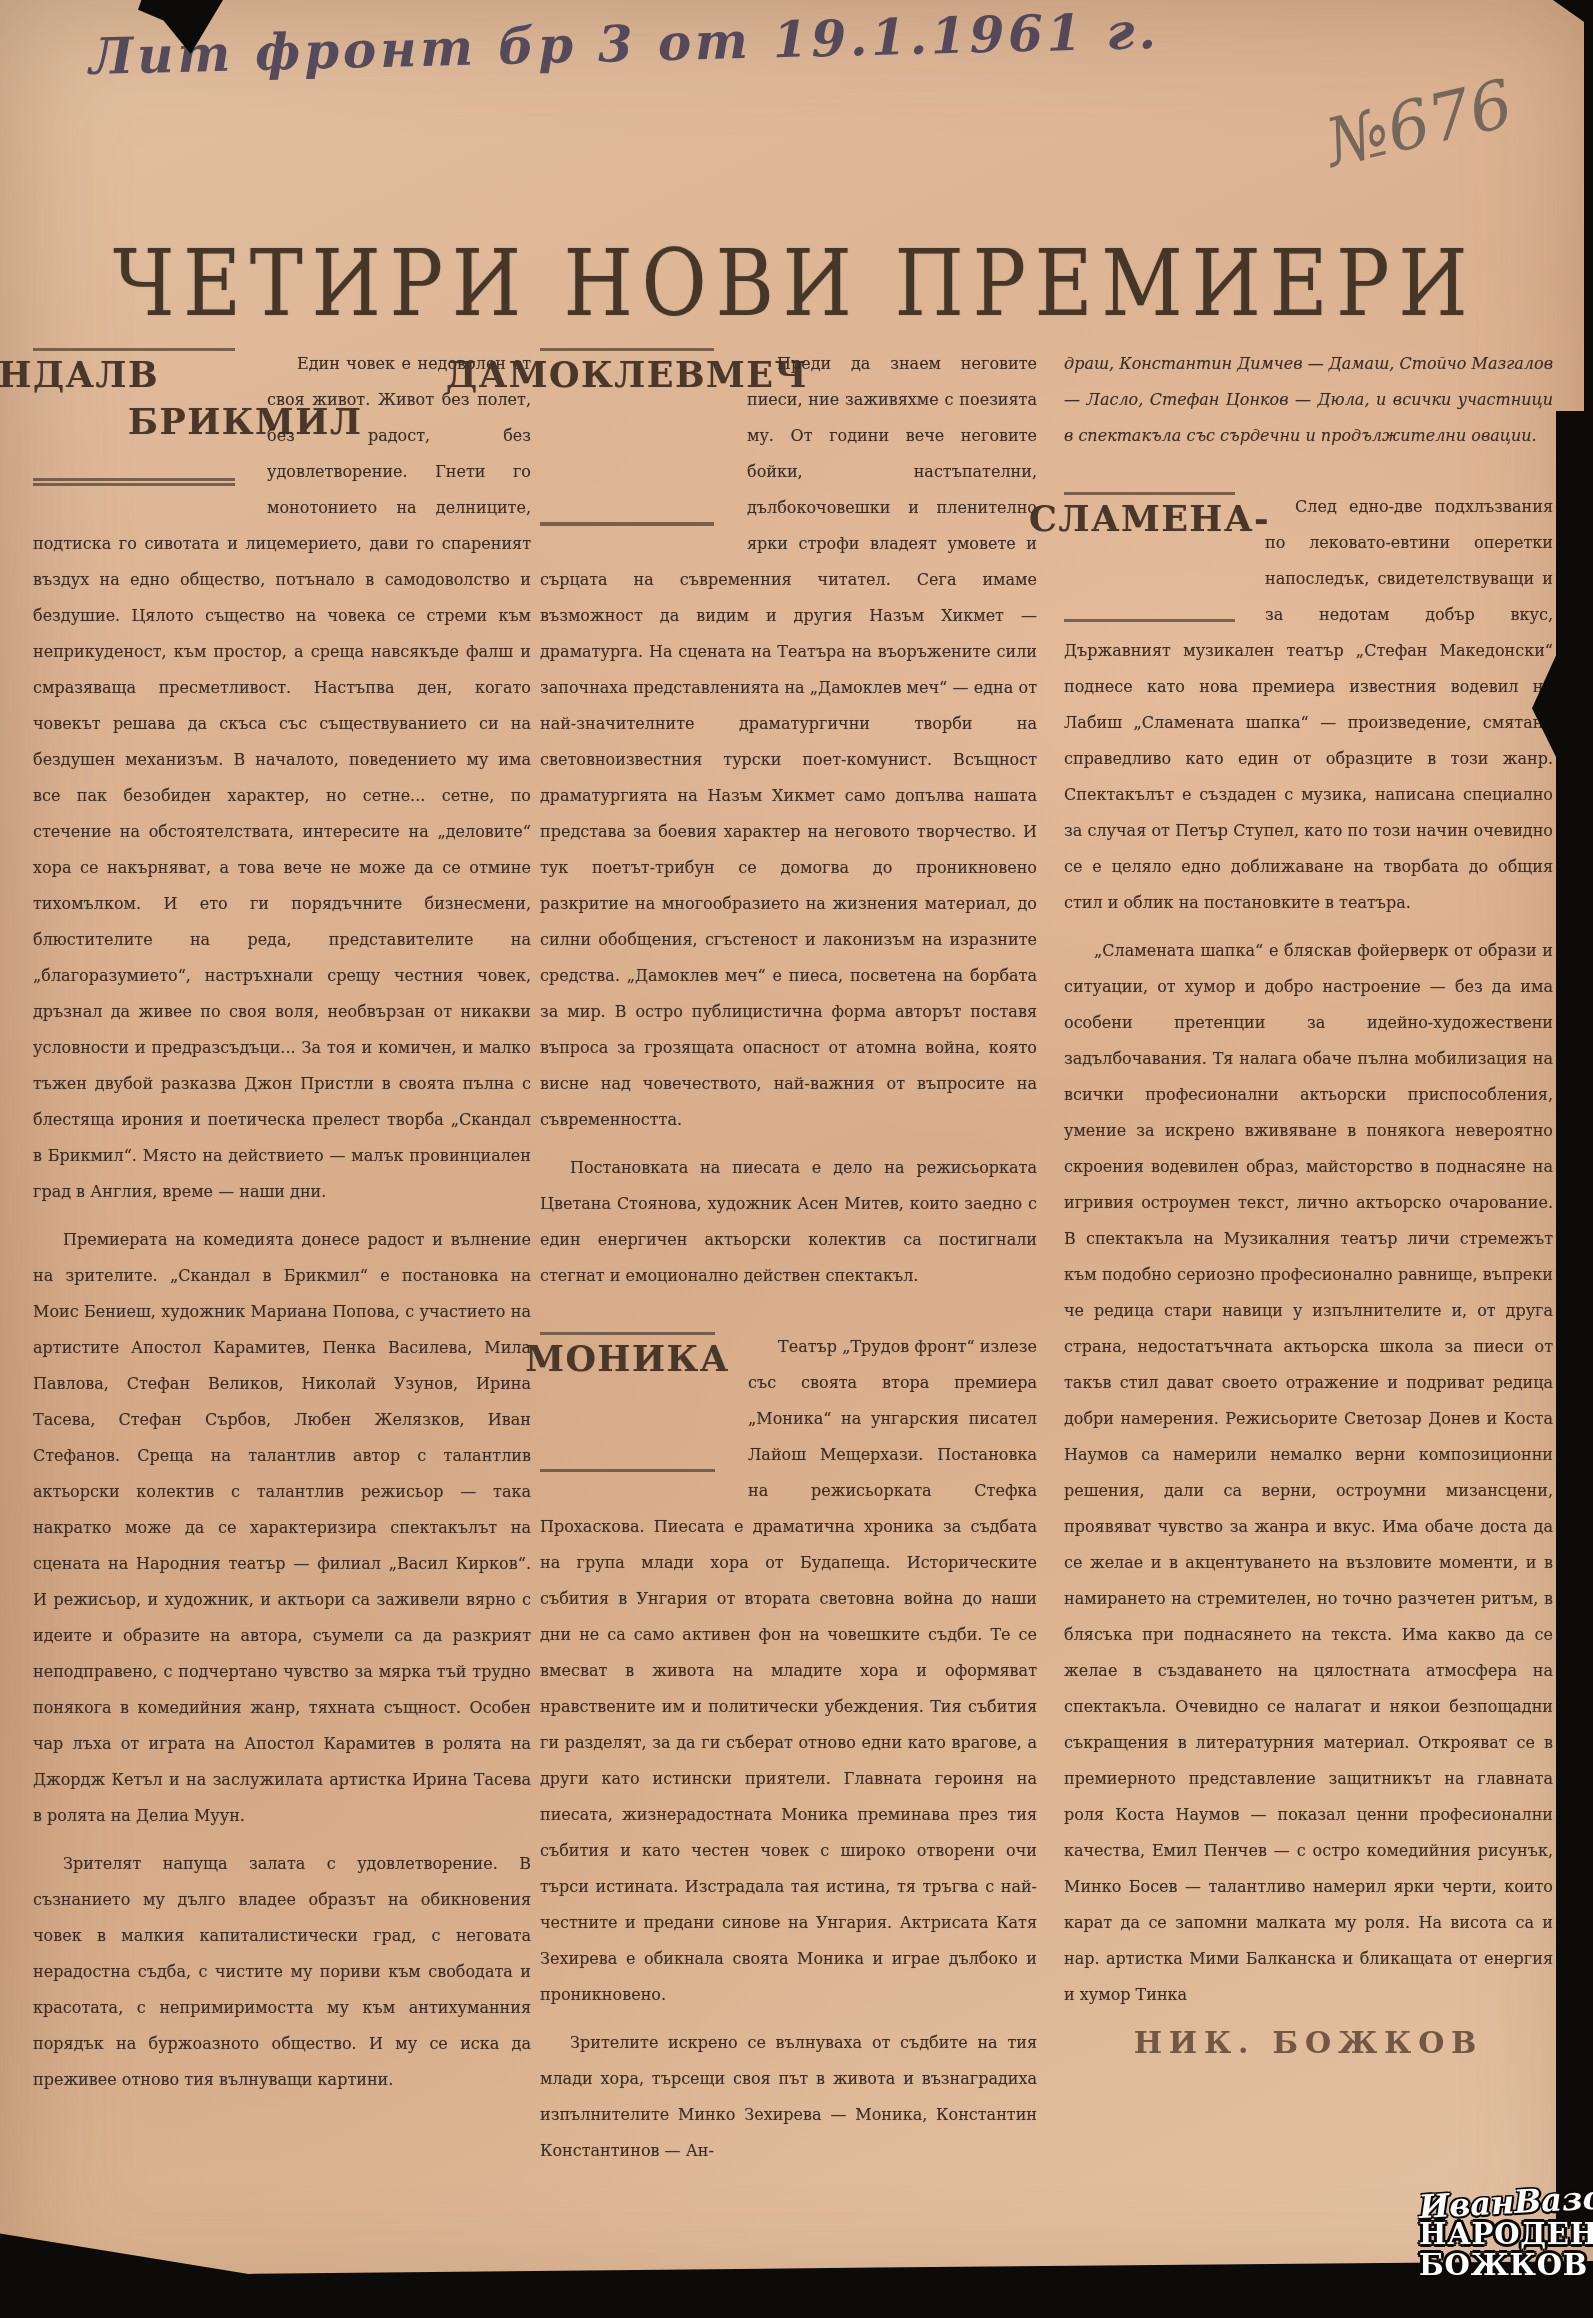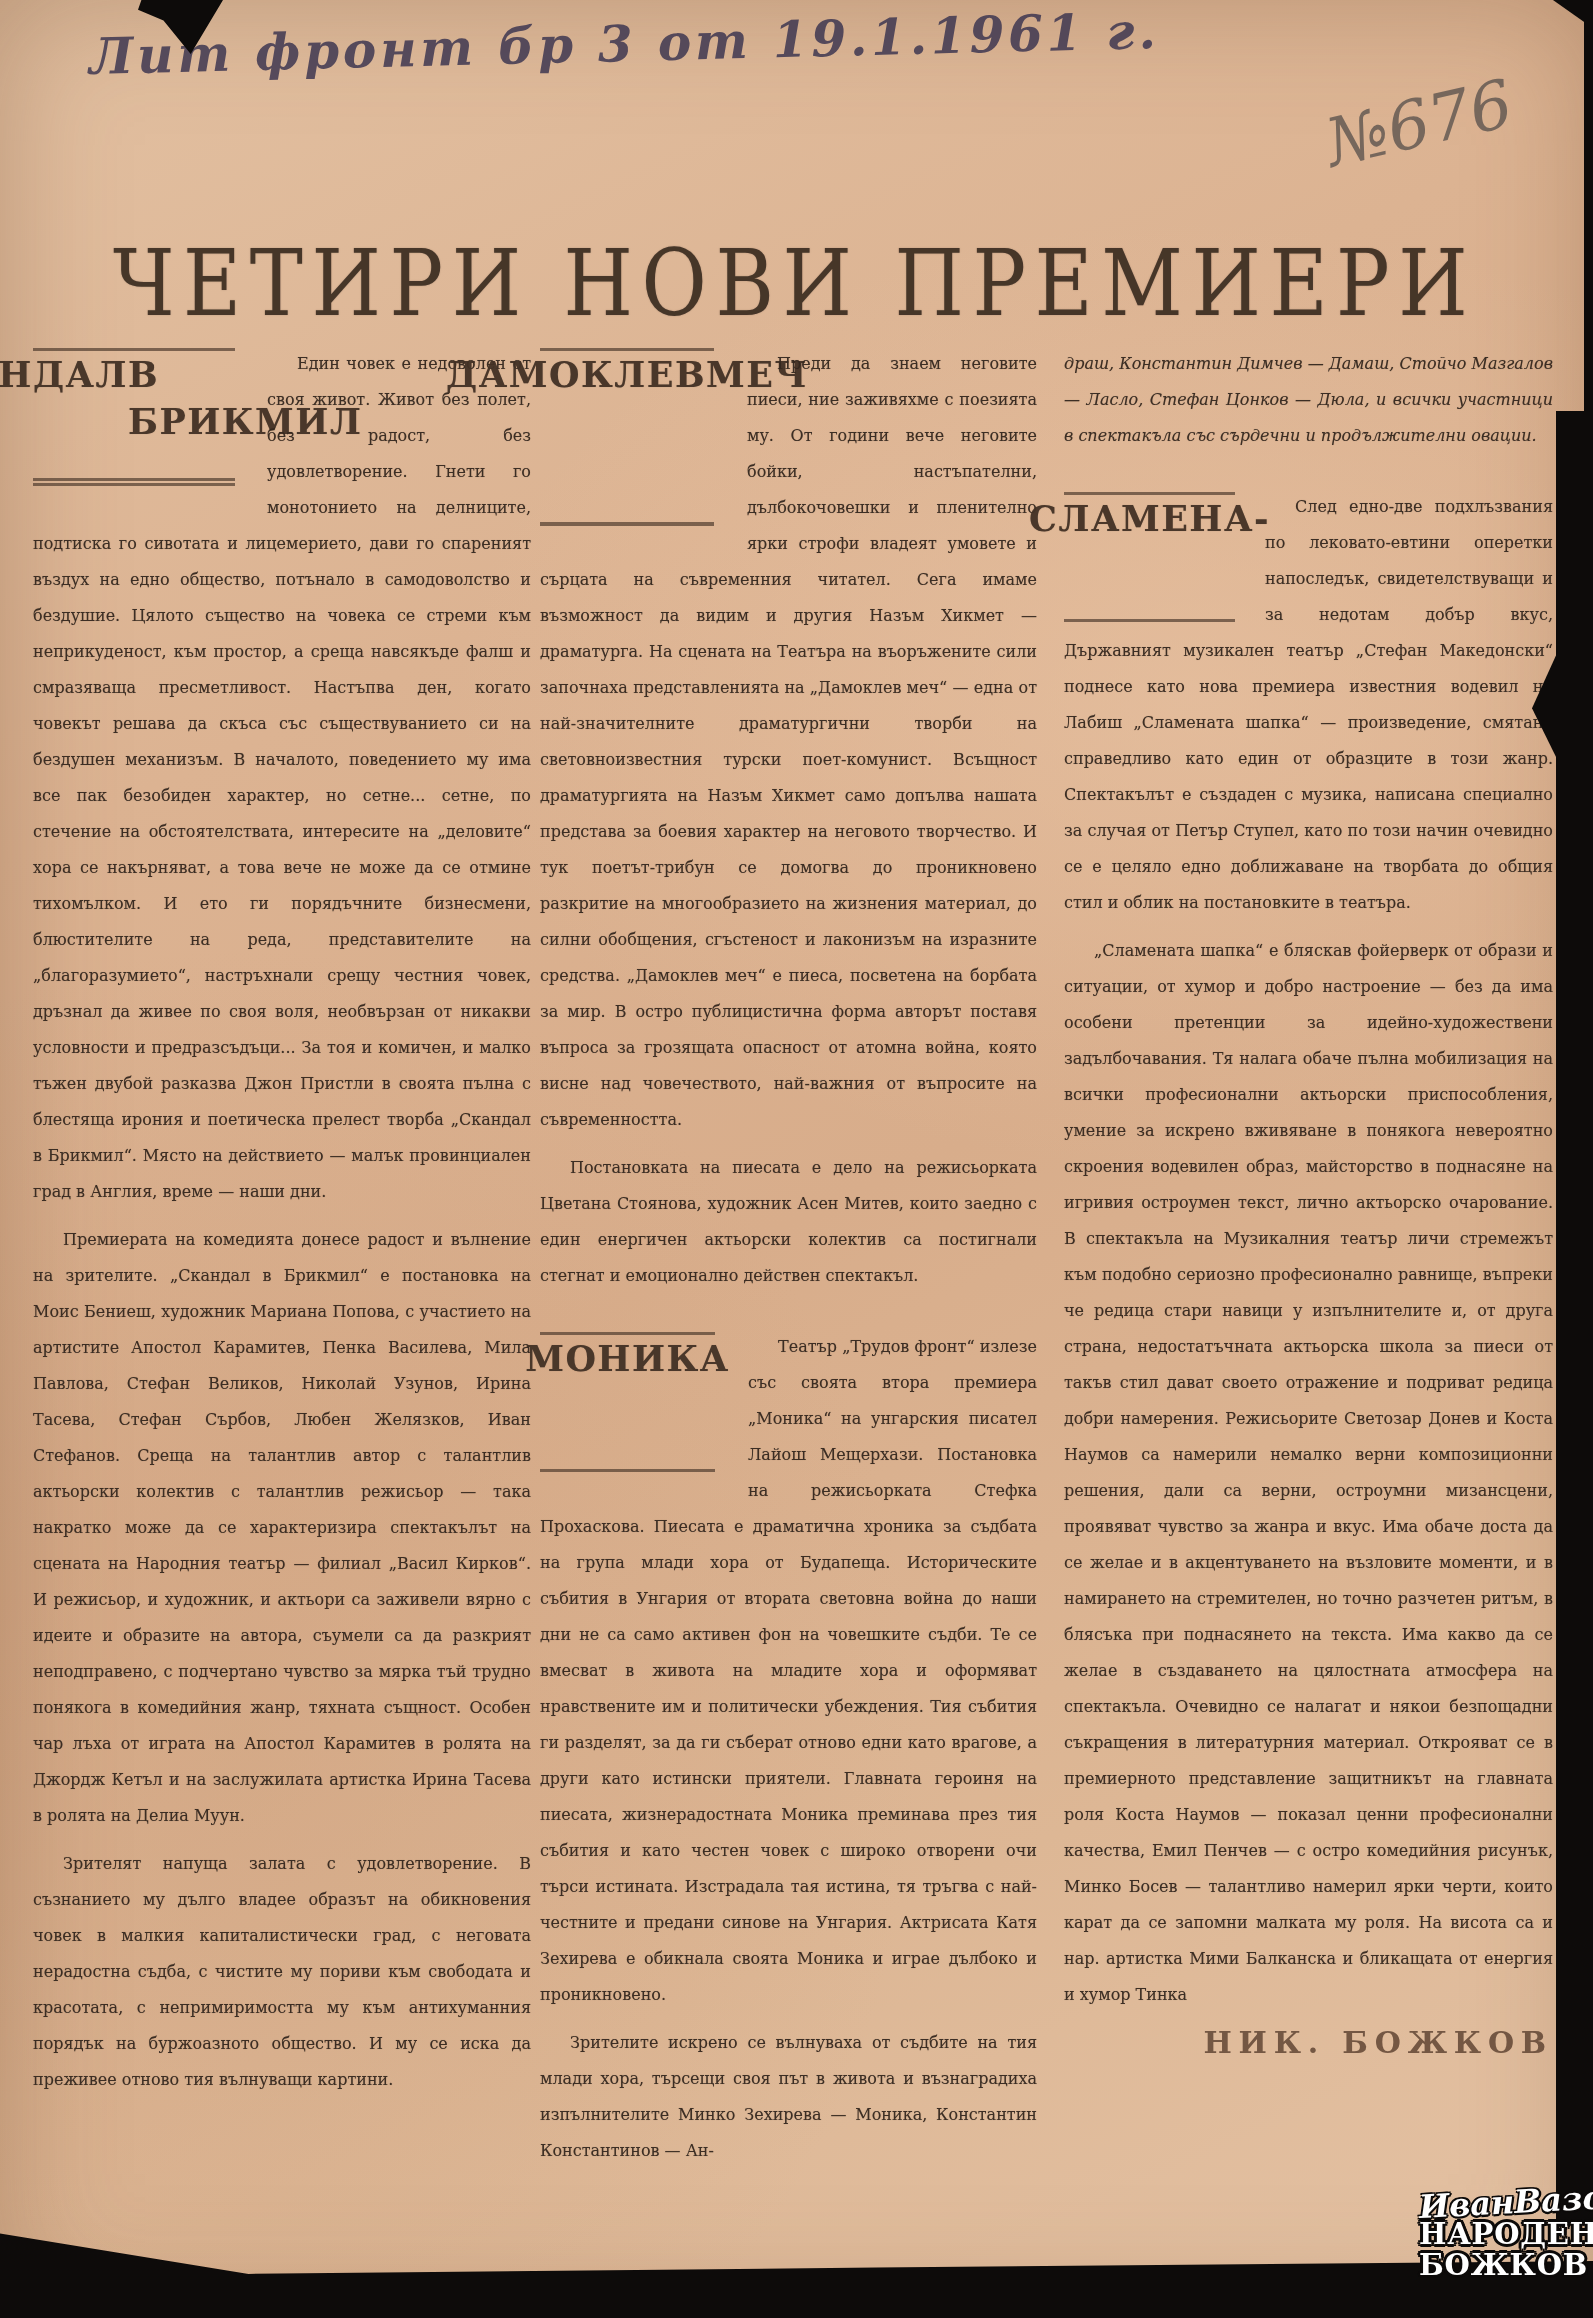--- a/index.html
+++ b/index.html
@@ -41,21 +41,21 @@
     margin:0 0 12px 0;text-shadow:0 0 0.8px rgba(52,39,30,.35);}
   p.noindent{text-indent:0;font-style:italic;}
   .headbox{float:left;display:flex;flex-direction:row;justify-content:center;text-align:left;
     font-weight:bold;color:rgba(66,49,37,.92);border-top:3.8px solid rgba(80,60,46,.7);}
   .headbox .t{font-size:35px;line-height:1.35;letter-spacing:1.5px;text-shadow:0 0 0.8px rgba(66,49,37,.4);}
   #skandal-box{width:202px;height:127px;margin:1.5px 32px 10.6px 0;border-bottom:8.3px double rgba(80,60,46,.7);}
   #damoklev-box{width:174px;height:171px;margin:1.5px 33px 10.6px 0;border-bottom:4.5px solid rgba(80,60,46,.7);}
   #monika-box{width:175px;height:134px;margin:3px 33px 10.6px 0;border-bottom:3.8px solid rgba(80,60,46,.7);}
   #slamenata-box{width:171px;height:124px;margin:3px 30px 10.6px 0;border-bottom:3.8px solid rgba(80,60,46,.7);}
   .section{margin-top:35px;overflow:visible;}
-  #signature{text-align:right;font-size:30px;font-weight:bold;letter-spacing:6.8px;
+  #signature{text-align:center;font-size:30px;font-weight:bold;letter-spacing:6.8px;
     color:rgba(92,65,47,.82);margin-top:9px;}
   
   #stamp{position:absolute;left:1419px;top:2187px;width:154px;z-index:6;text-align:center;color:#fff;}
   #stamp .script{display:block;font-style:italic;font-weight:bold;font-size:32px;line-height:1;
     transform:rotate(-3deg);white-space:nowrap;
     text-shadow:1.5px 1.5px 0 #0c0a09,-1.5px -1.5px 0 #0c0a09,1.5px -1.5px 0 #0c0a09,-1.5px 1.5px 0 #0c0a09,0 2.3px 0 #0c0a09,2.3px 0 0 #0c0a09;}
   #stamp .big{display:block;font-weight:bold;font-size:29px;line-height:1.06;letter-spacing:0.8px;
     text-shadow:2.3px 2.3px 0 #0c0a09,-2.3px -2.3px 0 #0c0a09,2.3px -2.3px 0 #0c0a09,-2.3px 2.3px 0 #0c0a09,0 3px 0 #0c0a09,3px 0 0 #0c0a09,0 -3px 0 #0c0a09,-3px 0 0 #0c0a09;}
 </style>
 </head>

